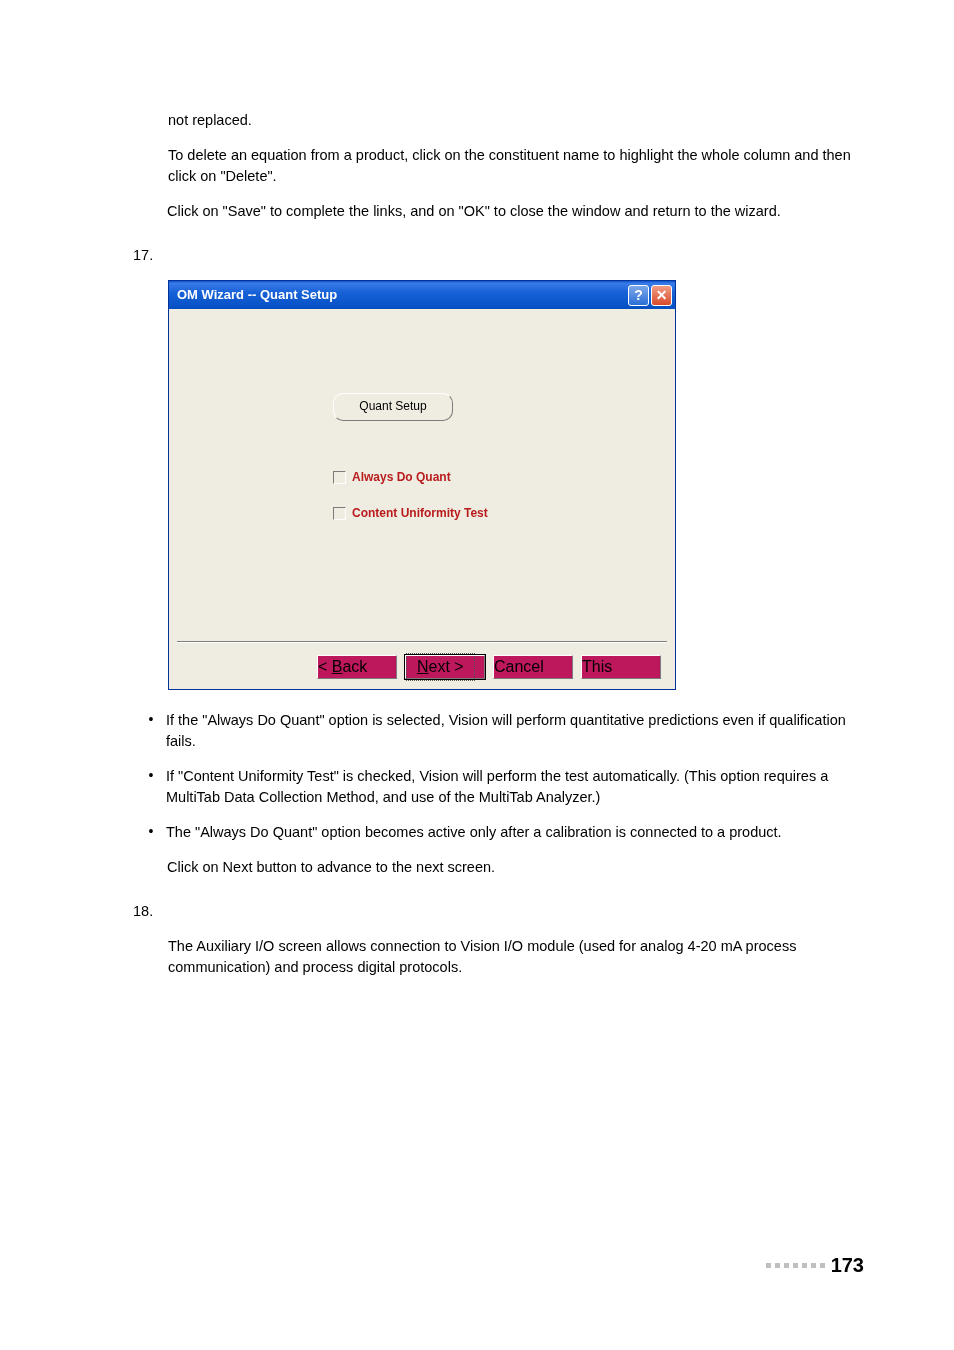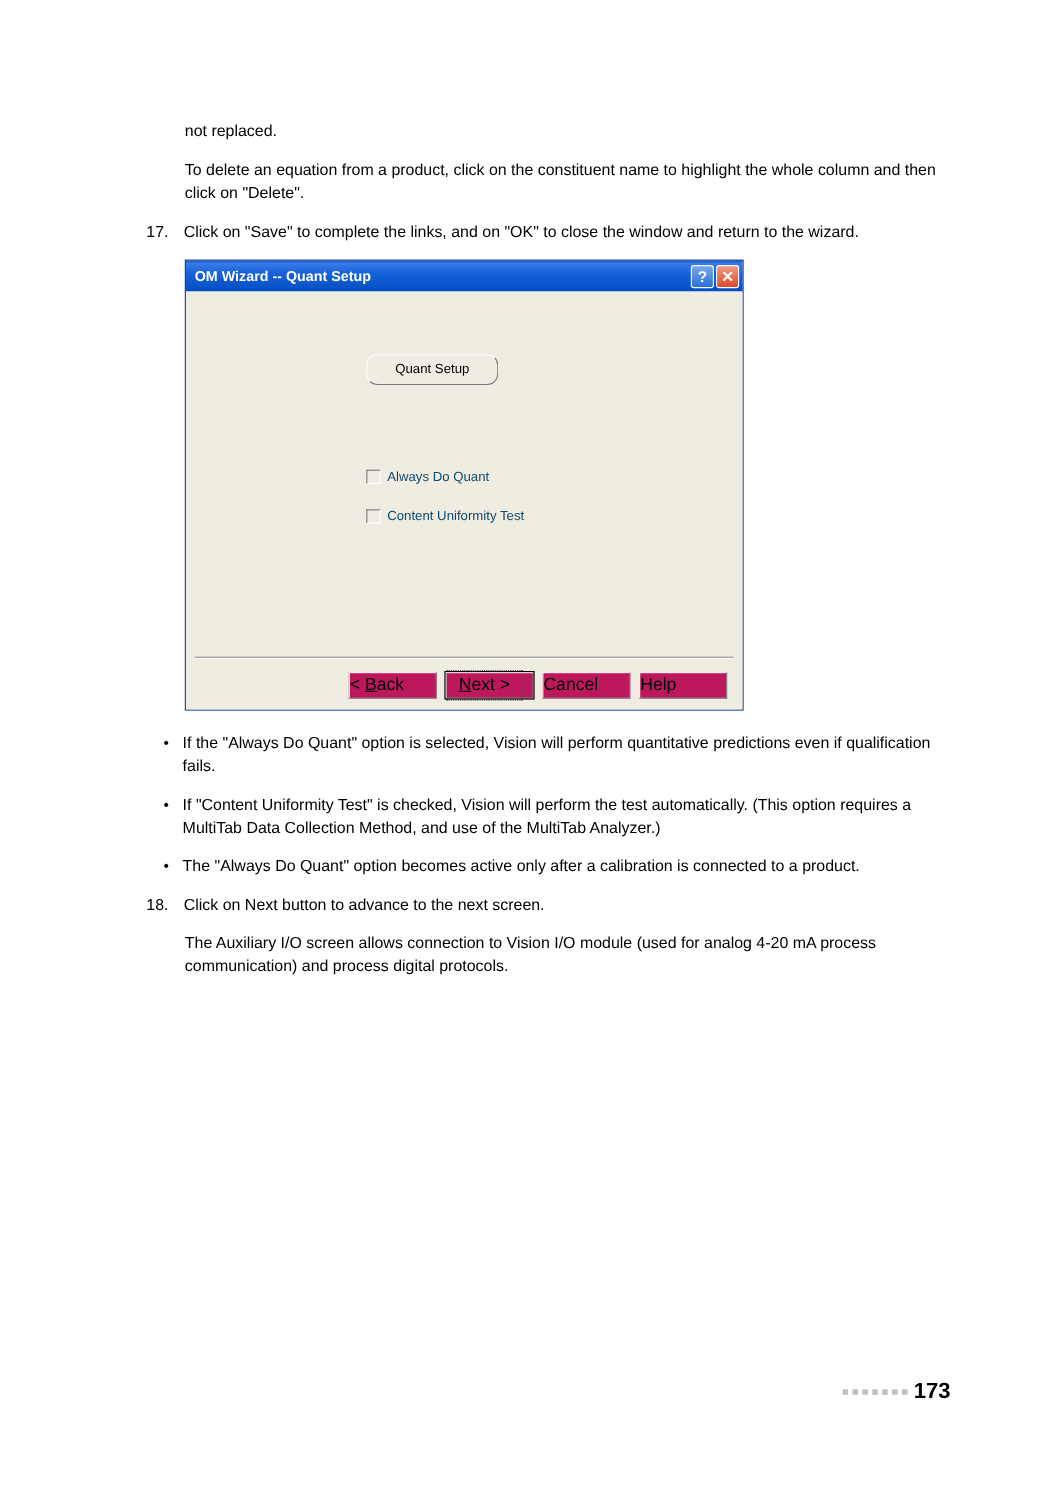--- a/index.html
+++ b/index.html
@@ -22,20 +22,21 @@
   }
   .ol-row {
     display: flex;
     align-items: flex-start;
     margin-bottom: 14px;
     margin-left: 5px;
   }
   .ol-num {
     width: 34px;
     flex: 0 0 34px;
+    margin-top: 44px;
   }
   .ol-body { flex: 1; }
   .bullet-row {
     display: flex;
     align-items: flex-start;
     margin-bottom: 14px;
     margin-left: 8px;
   }
   .bullet-dot {
     width: 30px;
@@ -91,21 +92,21 @@
   .dialog-body {
     background: #EFECE2;
     height: 380px;
     position: relative;
     font-size: 12px;
     color: #9c9c8e;
   }
   .quant-btn {
     position: absolute;
     left: 164px;
-    top: 57px;
+    top: 84px;
     width: 120px;
     height: 28px;
     background: #EFECE2;
     color: #000;
     border-top: 1px solid #fff;
     border-left: 1px solid #fff;
     border-right: 1px solid #7b7b7b;
     border-bottom: 1px solid #7b7b7b;
     display:flex;align-items:center;justify-content:center;
     font-size: 12px;
@@ -122,21 +123,21 @@
   .chk2 { top: 196px; }
   .chk-box {
     width: 13px;
     height: 13px;
     background: #EFECE2;
     border-top: 1px solid #7b7b7b;
     border-left: 1px solid #7b7b7b;
     border-right: 1px solid #fff;
     border-bottom: 1px solid #fff;
   }
-  .chk-label { color: #0c4a6e; }
+  .chk-label { color: #b91c1c; font-weight: bold; }
   .dialog-divider {
     position:absolute;
     left:8px; right:8px;
     bottom: 46px;
     height:2px;
     border-top:1px solid #808080;
     border-bottom:1px solid #fff;
   }
   .dialog-buttons {
     position:absolute;
@@ -218,21 +219,21 @@
       <div class="dialog-divider"></div>
 
       <div class="dialog-buttons">
         <div class="wizbtn">
           <span><span>&lt; </span><span class="underline-access">B</span><span>ack</span></span>
         </div>
         <div class="wizbtn default">
           <span class="inner-dotted"><span class="underline-access">N</span><span>ext &gt;</span></span>
         </div>
         <div class="wizbtn">Cancel</div>
-        <div class="wizbtn">Help</div>
+        <div class="wizbtn">This</div>
       </div>
     </div>
   </div>
 
   <div class="bullet-row">
     <div class="bullet-dot">•</div>
     <div class="bullet-body">If the "Always Do Quant" option is selected, Vision will perform quantitative predictions even if qualification fails.</div>
   </div>
 
   <div class="bullet-row">

